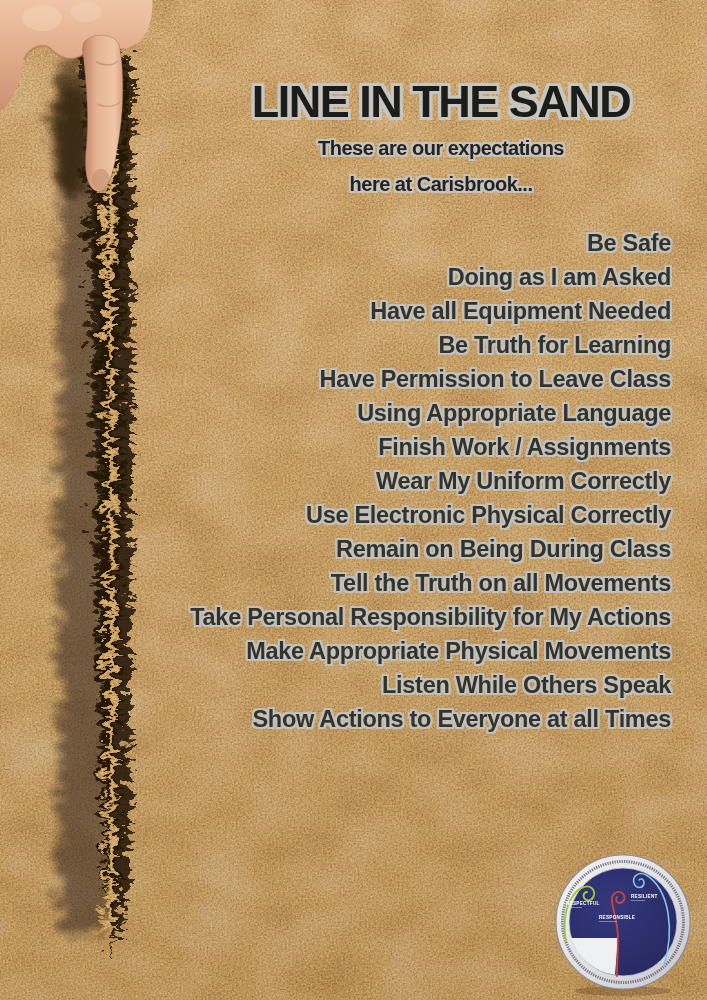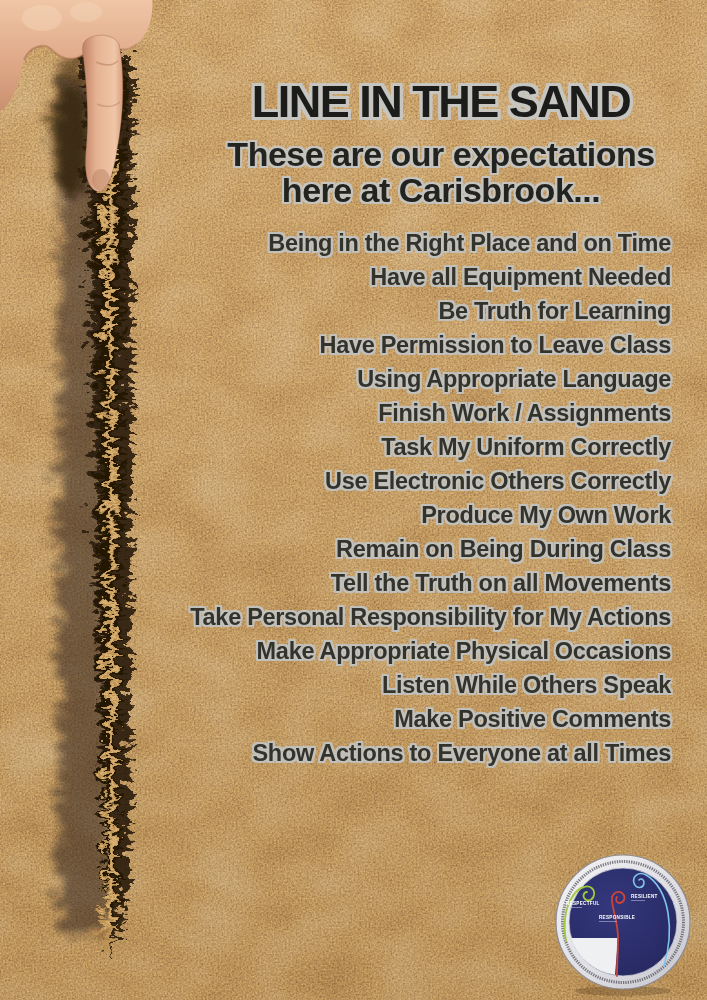--- a/index.html
+++ b/index.html
@@ -11,22 +11,22 @@
   .scene{position:absolute;left:0;top:0;width:707px;height:1000px;display:block;}
   .txt{position:absolute;font-weight:bold;white-space:nowrap;}
   .title{
     left:175px;right:0;top:76px;text-align:center;
     font-size:45px;line-height:52px;letter-spacing:-1.5px;
     color:#1c1c1a;
     text-shadow:-3px -3px 0 #c7c5c0,3px -3px 0 #c7c5c0,-3px 3px 0 #c7c5c0,3px 3px 0 #c7c5c0,
                 -3px 0 0 #c7c5c0,3px 0 0 #c7c5c0,0 -3px 0 #c7c5c0,0 3px 0 #c7c5c0;
   }
   .subtitle{
-    left:175px;right:0;top:136px;text-align:center;
-    font-size:34px;line-height:36px;letter-spacing:-0.5px;
+    left:175px;right:0;top:130px;text-align:center;
+    font-size:20px;line-height:36px;letter-spacing:-0.5px;
     color:#23231f;
     text-shadow:-2px -2px 0 #c5c3be,2px -2px 0 #c5c3be,-2px 2px 0 #c5c3be,2px 2px 0 #c5c3be,
                 -2px 0 0 #c5c3be,2px 0 0 #c5c3be,0 -2px 0 #c5c3be,0 2px 0 #c5c3be;
   }
   .expectations{
     position:absolute;top:226px;right:36px;left:0;
     text-align:right;font-weight:bold;
     font-size:23.5px;line-height:34px;letter-spacing:-0.3px;
     color:#33322b;
     text-shadow:-2px -2px 0 #c2c0bb,2px -2px 0 #c2c0bb,-2px 2px 0 #c2c0bb,2px 2px 0 #c2c0bb,
@@ -121,35 +121,34 @@
     </g>
   </svg>
 
   <div class="txt title">LINE IN THE SAND</div>
   <div class="txt subtitle">
     <div>These are our expectations</div>
     <div>here at Carisbrook...</div>
   </div>
 
   <div class="expectations">
-      <div class="item">Being in the Right Place and on Time</div>
+      <div class="item">Be Safe</div>
+      <div class="item">Doing as I am Asked</div>
       <div class="item">Have all Equipment Needed</div>
       <div class="item">Be Truth for Learning</div>
       <div class="item">Have Permission to Leave Class</div>
       <div class="item">Using Appropriate Language</div>
       <div class="item">Finish Work / Assignments</div>
-      <div class="item">Task My Uniform Correctly</div>
-      <div class="item">Use Electronic Others Correctly</div>
-      <div class="item">Produce My Own Work</div>
+      <div class="item">Wear My Uniform Correctly</div>
+      <div class="item">Use Electronic Physical Correctly</div>
       <div class="item">Remain on Being During Class</div>
       <div class="item">Tell the Truth on all Movements</div>
       <div class="item">Take Personal Responsibility for My Actions</div>
-      <div class="item">Make Appropriate Physical Occasions</div>
+      <div class="item">Make Appropriate Physical Movements</div>
       <div class="item">Listen While Others Speak</div>
-      <div class="item">Make Positive Comments</div>
       <div class="item">Show Actions to Everyone at all Times</div>
     </div>
 
   <svg class="logo" viewBox="0 0 146 146" aria-hidden="true">
     <defs>
       <linearGradient id="ringGrad" x1="0" y1="0" x2="1" y2="1">
         <stop offset="0" stop-color="#f4f4f6"></stop>
         <stop offset="0.6" stop-color="#dddde2"></stop>
         <stop offset="1" stop-color="#c2c2c9"></stop>
       </linearGradient>

